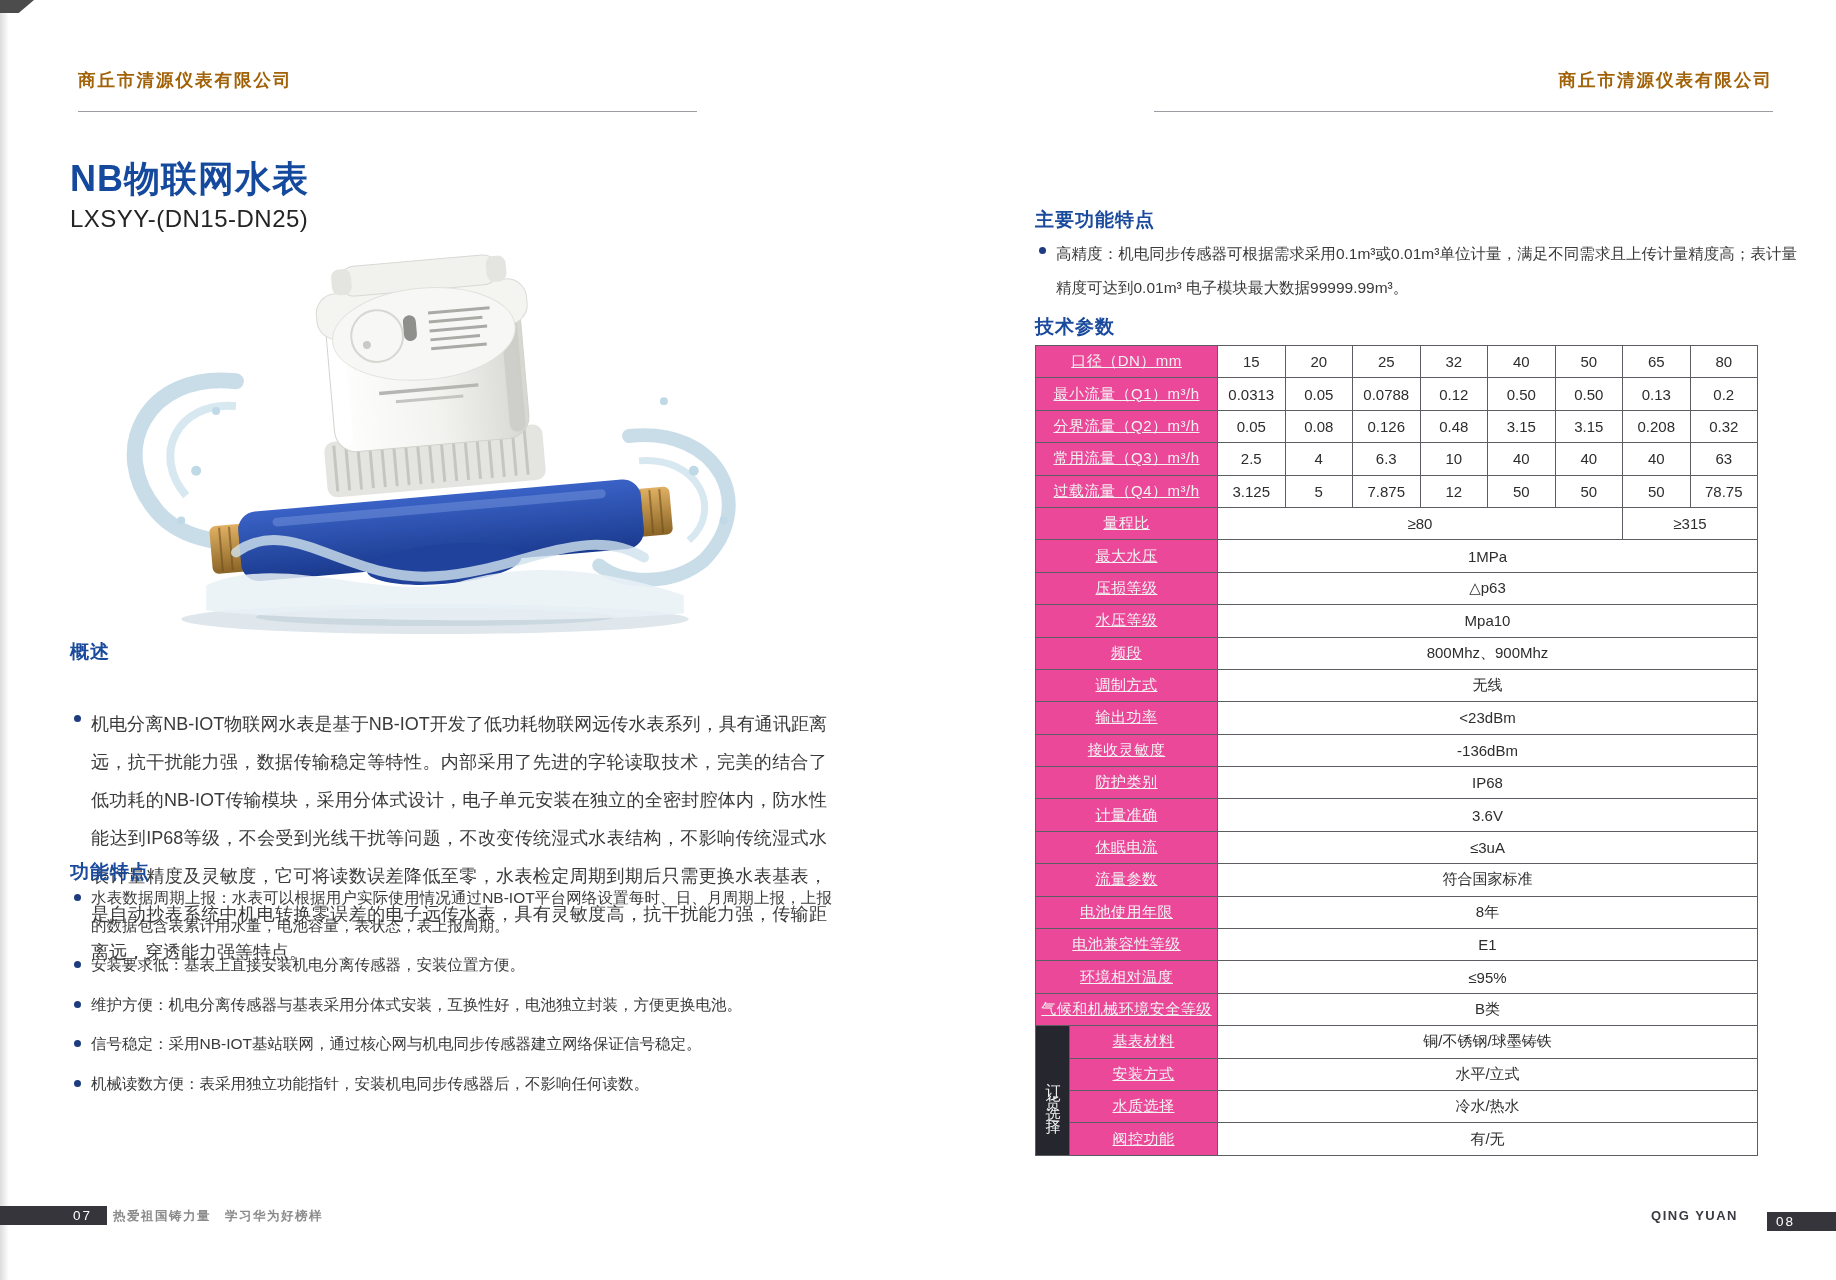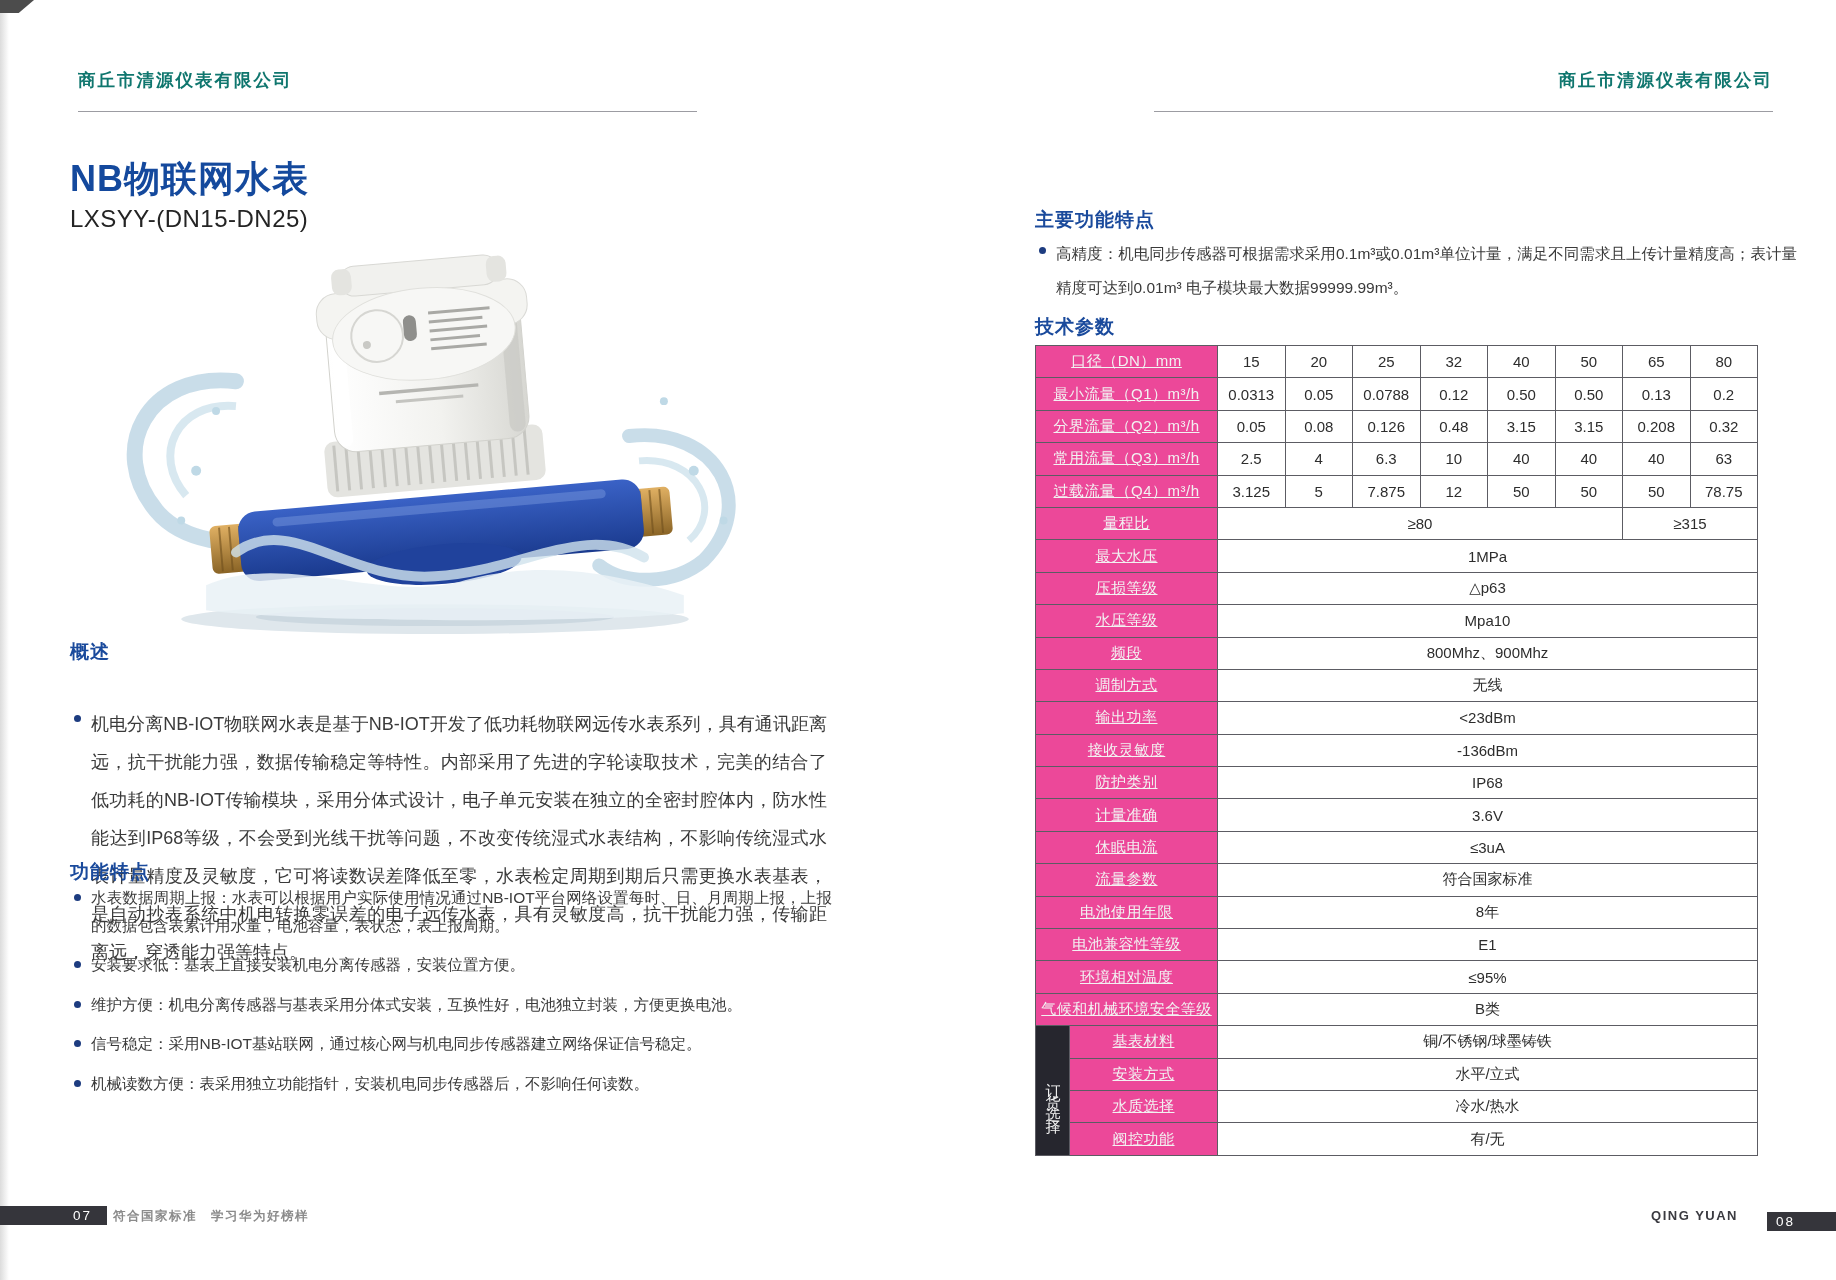--- a/index.html
+++ b/index.html
@@ -7,21 +7,21 @@
   body {
     position:relative; background:#ffffff; overflow:hidden;
     font-family:"Liberation Sans","DejaVu Sans",sans-serif; color:#333;
   }
   .edge-strip { position:absolute; left:0; top:0; width:9px; height:1280px;
     background:linear-gradient(90deg,#dcdcdc,#ffffff); }
   .corner-mark { position:absolute; left:0; top:0; width:34px; height:13px;
     background:#4c4c4c; clip-path:polygon(0 0,100% 0,55% 100%,0 100%); }
 
   .company-header { position:absolute; top:68px; font-size:17.5px; font-weight:700;
-    color:#0f766e; letter-spacing:2px; }
+    color:#a16207; letter-spacing:2px; }
   .company-header.left { left:78px; }
   .company-header.right { left:1154px; width:619px; text-align:right; }
   .header-rule { position:absolute; top:111px; height:1px; background:#9c9ca2; }
   .header-rule.left { left:78px; width:619px; }
   .header-rule.right { left:1154px; width:619px; }
 
   .product-title { position:absolute; left:70px; top:155px; font-size:36px;
     font-weight:700; color:#14499d; letter-spacing:1px; }
   .product-model { position:absolute; left:70px; top:205px; font-size:24px;
     color:#242424; letter-spacing:0.5px; }
@@ -334,15 +334,15 @@
         <td colspan="8">冷水/热水</td>
       </tr>
       <tr>
         <th class="lbl">阀控功能</th>
         <td colspan="8">有/无</td>
       </tr>
     </tbody>
 </table>
 
 <div class="footer-bar left">07</div>
-<div class="footer-slogan">符合国家标准　学习华为好榜样</div>
+<div class="footer-slogan">热爱祖国铸力量　学习华为好榜样</div>
 <div class="footer-brand">QING YUAN</div>
 <div class="footer-bar right">08</div>
 
 </body></html>

